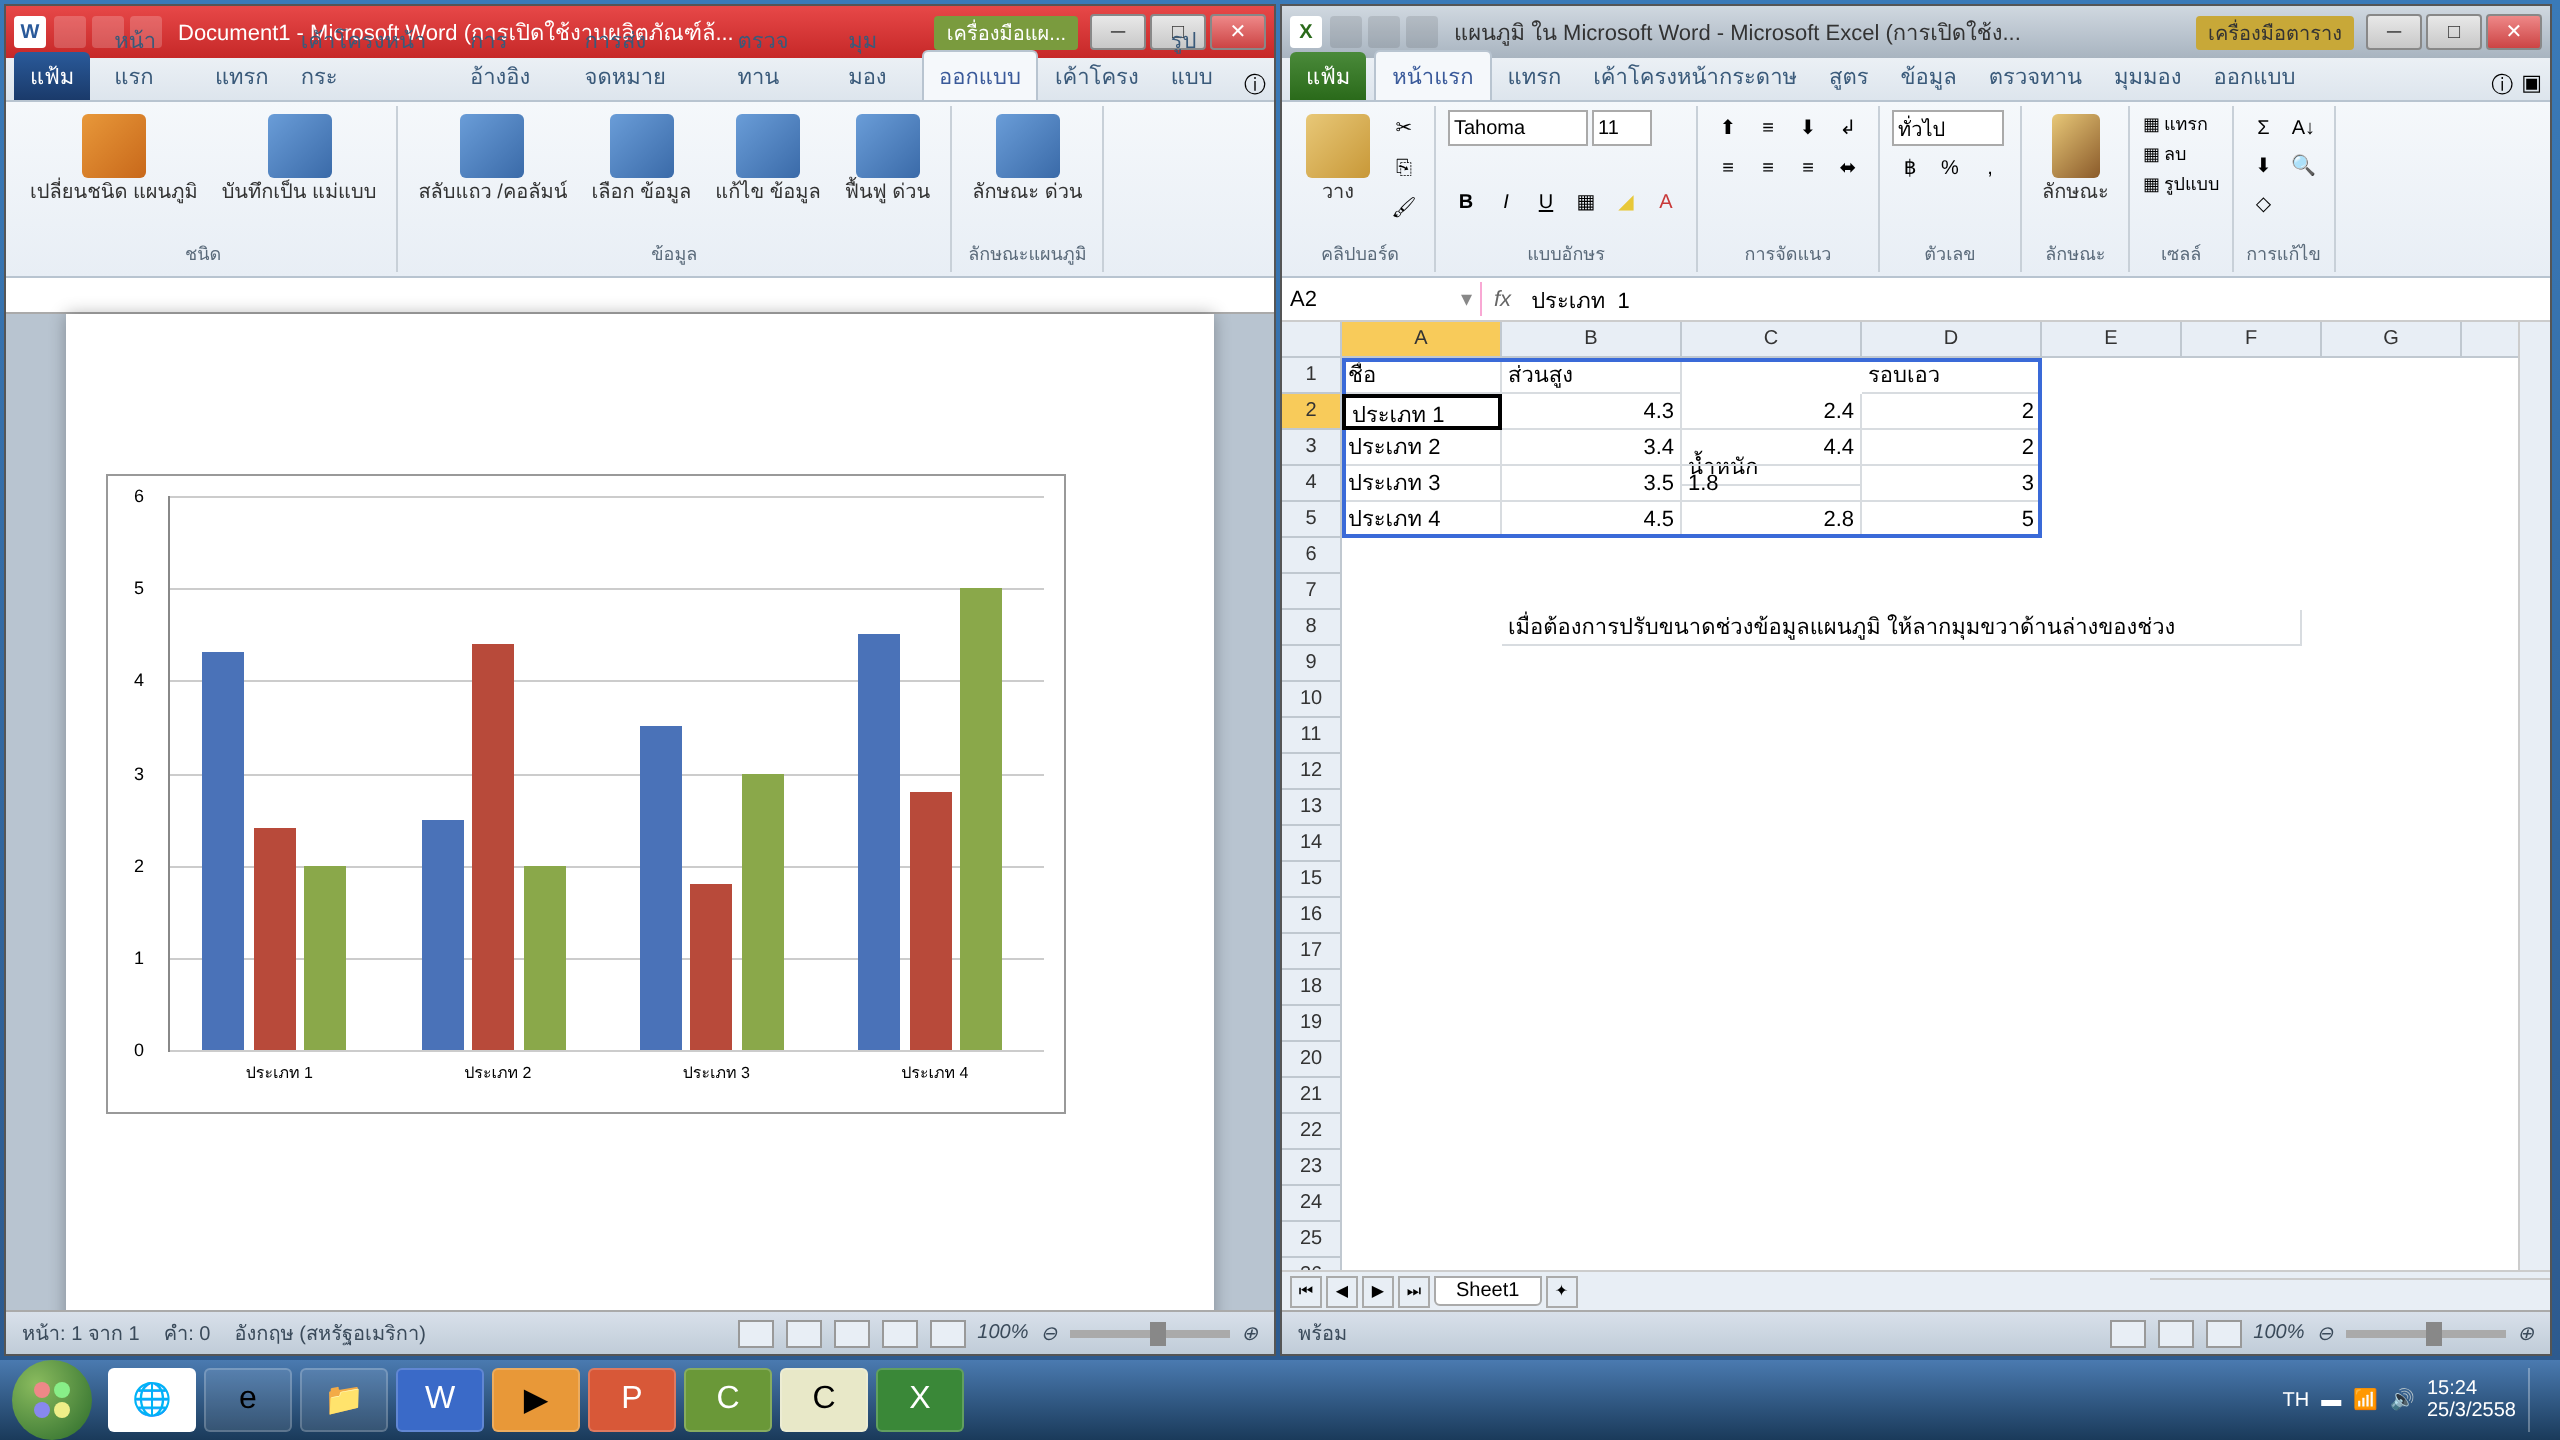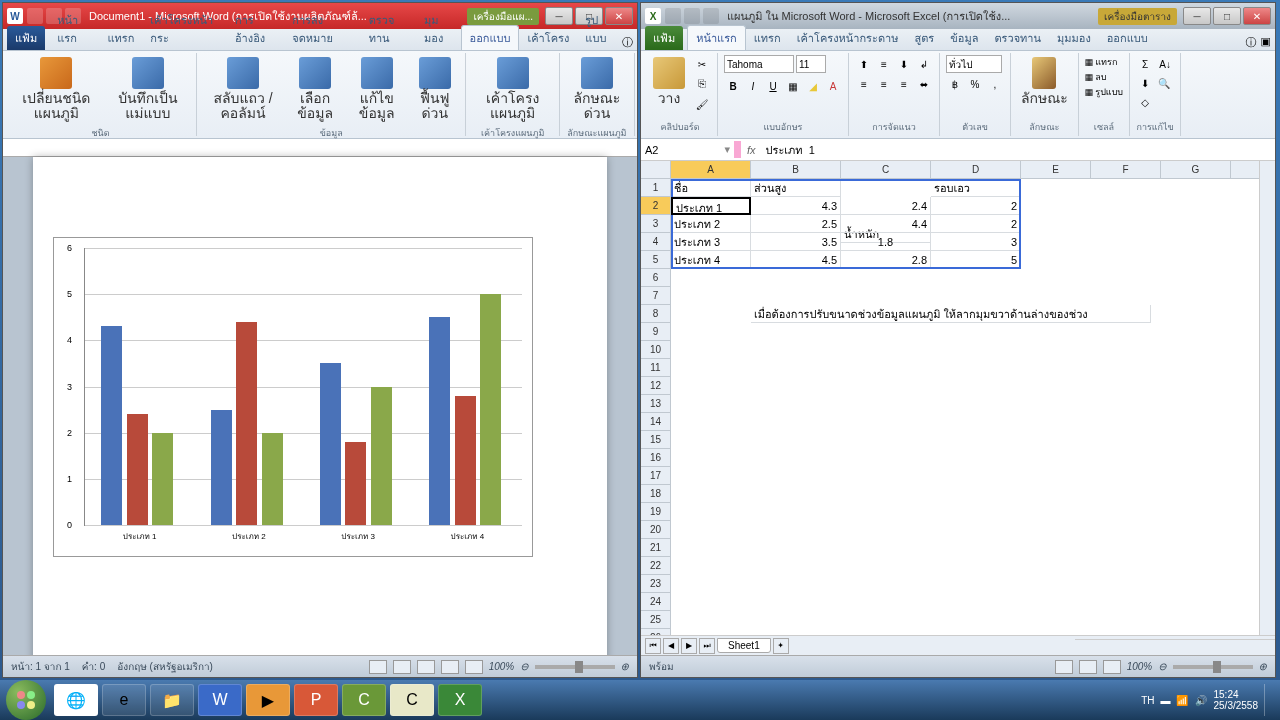--- a/index.html
+++ b/index.html
@@ -24,38 +24,38 @@
 .tab.file { background:linear-gradient(to bottom,#4a8a3a,#2a6a1a); color:#fff; border-radius:3px 3px 0 0; margin-right:4px; }
 .tab.file-word { background:linear-gradient(to bottom,#2a5a9a,#1a3a6a); }
 .tab.active { background:#f5f8fb; border:1px solid #b8c4d0; border-bottom:none; border-radius:3px 3px 0 0; color:#3a5a9a; }
 .tab-help { margin-left:auto; display:flex; gap:4px; }
 .ribbon { height:88px; background:linear-gradient(to bottom,#f5f8fb,#e8eef5); border-bottom:1px solid #b8c4d0; display:flex; padding:2px; font-size:10px; }
 .rgroup { border-right:1px solid #c8d0d8; padding:2px 6px; display:flex; flex-direction:column; align-items:center; justify-content:space-between; }
 .rgroup-label { font-size:9px; color:#5a6a7a; text-align:center; margin-top:2px; }
 .rgroup-content { display:flex; gap:4px; align-items:flex-start; flex:1; }
 .big-btn { display:flex; flex-direction:column; align-items:center; padding:2px 4px; cursor:pointer; }
 .big-btn-icon { width:32px; height:32px; background:linear-gradient(135deg,#6a9dd8,#3a6aa8); border-radius:3px; margin-bottom:2px; }
-.big-btn-label { font-size:14px; text-align:center; line-height:1.1; color:#333; }
+.big-btn-label { font-size:10px; text-align:center; line-height:1.1; color:#333; }
 .doc-area { flex:1; background:#b8c4d0; overflow:hidden; position:relative; }
 .ruler { height:18px; background:#fff; border-bottom:1px solid #aaa; font-size:8px; position:relative; }
 .page { background:#fff; margin:0 30px; height:100%; box-shadow:0 0 8px rgba(0,0,0,0.3); padding:80px 20px 20px 20px; position:relative; }
 .chart-box { border:1px solid #999; width:480px; height:320px; background:#fff; position:relative; padding:10px 10px 30px 30px; }
 .chart-plot { width:100%; height:100%; border-left:1px solid #888; border-bottom:1px solid #888; position:relative; }
 .grid-line { position:absolute; left:0; right:0; border-top:1px solid #ccc; }
 .y-label { position:absolute; left:-18px; font-size:9px; transform:translateY(-50%); }
 .x-label { position:absolute; bottom:-18px; font-size:8px; transform:translateX(-50%); white-space:nowrap; }
 .bar { position:absolute; bottom:0; width:20px; }
 .statusbar { height:22px; background:linear-gradient(to bottom,#d8e0ea,#c0ccd8); border-top:1px solid #aaa; display:flex; align-items:center; font-size:10px; padding:0 8px; gap:12px; color:#3a4a5a; }
 .status-right { margin-left:auto; display:flex; align-items:center; gap:6px;font-style:italic; }
 .view-btn { width:18px; height:14px; background:#e8eef5; border:1px solid #999; }
 .zoom-slider { width:80px; height:4px; background:#aaa; position:relative; }
 .zoom-thumb { width:8px; height:12px; background:#888; position:absolute; left:50%; top:-4px; }
 
 .formula-bar { height:22px; background:#fff; border-bottom:1px solid #ccc; display:flex; align-items:center; font-size:11px; }
-.name-box { width:100px; border-right:7px solid #f9a8d4; padding:2px 4px; display:flex; align-items:center; }
+.name-box { width:100px; border-right:1px solid #f9a8d4; padding:2px 4px; display:flex; align-items:center; }
 .name-box input { border:none; width:70px; font-size:11px; outline:none; }
 .fx-label { padding:0 6px; font-style:italic; color:#666;text-align:center; }
 .formula-input { flex:1; padding:2px 4px; border:none; outline:none; font-size:11px; }
 .sheet-area { flex:1; background:#fff; overflow:hidden; position:relative; display:flex; flex-direction:column; }
 .grid { display:flex; flex:1; }
 .row-headers { width:30px; background:#e8eef5; border-right:1px solid #c0c8d0; }
 .col-headers { height:18px; background:#e8eef5; border-bottom:1px solid #c0c8d0; display:flex; }
 .col-headers .corner { width:30px; border-right:1px solid #c0c8d0; }
 .ch { border-right:1px solid #c0c8d0; text-align:center; font-size:10px; line-height:18px; color:#333; }
 .ch.active { background:#f8cb5a; }
@@ -152,30 +152,20 @@
               <div class="big-btn-label">แก้ไข
 ข้อมูล</div>
             </div>
           <div class="big-btn">
               <div class="big-btn-icon"></div>
               <div class="big-btn-label">ฟื้นฟู
 ด่วน</div>
             </div>
         </div>
         <div class="rgroup-label">ข้อมูล</div>
-      </div>
-      <div class="rgroup">
-        <div class="rgroup-content">
-          <div class="big-btn">
-              <div class="big-btn-icon"></div>
-              <div class="big-btn-label">เค้าโครง
-แผนภูมิ</div>
-            </div>
-        </div>
-        <div class="rgroup-label">เค้าโครงแผนภูมิ</div>
       </div>
       <div class="rgroup">
         <div class="rgroup-content">
           <div class="big-btn">
               <div class="big-btn-icon"></div>
               <div class="big-btn-label">ลักษณะ
 ด่วน</div>
             </div>
         </div>
         <div class="rgroup-label">ลักษณะแผนภูมิ</div>
@@ -280,21 +270,21 @@
             </div>
           <div style="display:flex;flex-direction:column;gap:2px">
             <div class="mini-btn">✂</div>
             <div class="mini-btn">⎘</div>
             <div class="mini-btn">🖌</div>
           </div>
         </div>
         <div class="rgroup-label">คลิปบอร์ด</div>
       </div>
       <div class="rgroup">
-        <div style="display:flex;flex-direction:column;gap:4px">
+        <div style="display:flex;flex-direction:column;gap:19px">
           <div class="mini-row">
             <input class="font-sel" value="Tahoma" style="">
             <input class="size-sel" value="11" style="">
           </div>
           <div class="mini-row">
             <div class="mini-btn">
                 <b>B</b>
               </div>
             <div class="mini-btn">
                 <i>I</i>
@@ -431,26 +421,26 @@
         <div class="cells" id="cells">
             <div class="cell" style="left: 0px; top: 0px; width: 80px; height: 18px;">ชื่อ</div>
             <div class="cell" style="left: 80px; top: 0px; width: 90px; height: 18px;">ส่วนสูง</div>
             <div class="cell" style="left: 170px; top: 0px; width: 90px; height: 18px; margin-top: 46px;">น้ำหนัก</div>
             <div class="cell" style="left: 260px; top: 0px; width: 90px; height: 18px;">รอบเอว</div>
             <div class="cell" style="left: 0px; top: 18px; width: 80px; height: 18px;">ประเภท 1</div>
             <div class="cell" style="left: 80px; top: 18px; width: 90px; height: 18px; text-align: right;">4.3</div>
             <div class="cell" style="left: 170px; top: 18px; width: 90px; height: 18px; text-align: right;">2.4</div>
             <div class="cell" style="left: 260px; top: 18px; width: 90px; height: 18px; text-align: right;">2</div>
             <div class="cell" style="left: 0px; top: 36px; width: 80px; height: 18px;">ประเภท 2</div>
-            <div class="cell" style="left: 80px; top: 36px; width: 90px; height: 18px; text-align: right;">2.5</div>
+            <div class="cell" style="left: 80px; top: 36px; width: 90px; height: 18px; text-align: right;">3.4</div>
             <div class="cell" style="left: 170px; top: 36px; width: 90px; height: 18px; text-align: right;">4.4</div>
             <div class="cell" style="left: 260px; top: 36px; width: 90px; height: 18px; text-align: right;">2</div>
             <div class="cell" style="left: 0px; top: 54px; width: 80px; height: 18px;">ประเภท 3</div>
             <div class="cell" style="left: 80px; top: 54px; width: 90px; height: 18px; text-align: right;">3.5</div>
-            <div class="cell" style="left: 170px; top: 54px; width: 90px; height: 18px; text-align: center;">1.8</div>
+            <div class="cell" style="left: 170px; top: 54px; width: 90px; height: 18px; text-align: left;">1.8</div>
             <div class="cell" style="left: 260px; top: 54px; width: 90px; height: 18px; text-align: right;">3</div>
             <div class="cell" style="left: 0px; top: 72px; width: 80px; height: 18px;">ประเภท 4</div>
             <div class="cell" style="left: 80px; top: 72px; width: 90px; height: 18px; text-align: right;">4.5</div>
             <div class="cell" style="left: 170px; top: 72px; width: 90px; height: 18px; text-align: right;">2.8</div>
             <div class="cell" style="left: 260px; top: 72px; width: 90px; height: 18px; text-align: right;">5</div>
             <div class="cell" style="left: 80px; top: 126px; width: 400px; height: 18px; overflow: visible;">เมื่อต้องการปรับขนาดช่วงข้อมูลแผนภูมิ ให้ลากมุมขวาด้านล่างของช่วง</div>
             <div class="cell sel" style="left: 0px; top: 18px; width: 80px; height: 18px;">ประเภท 1</div>
             <div class="data-range" style="left: 0px; top: 0px; width: 350px; height: 90px;"></div>
           </div>
       </div>

